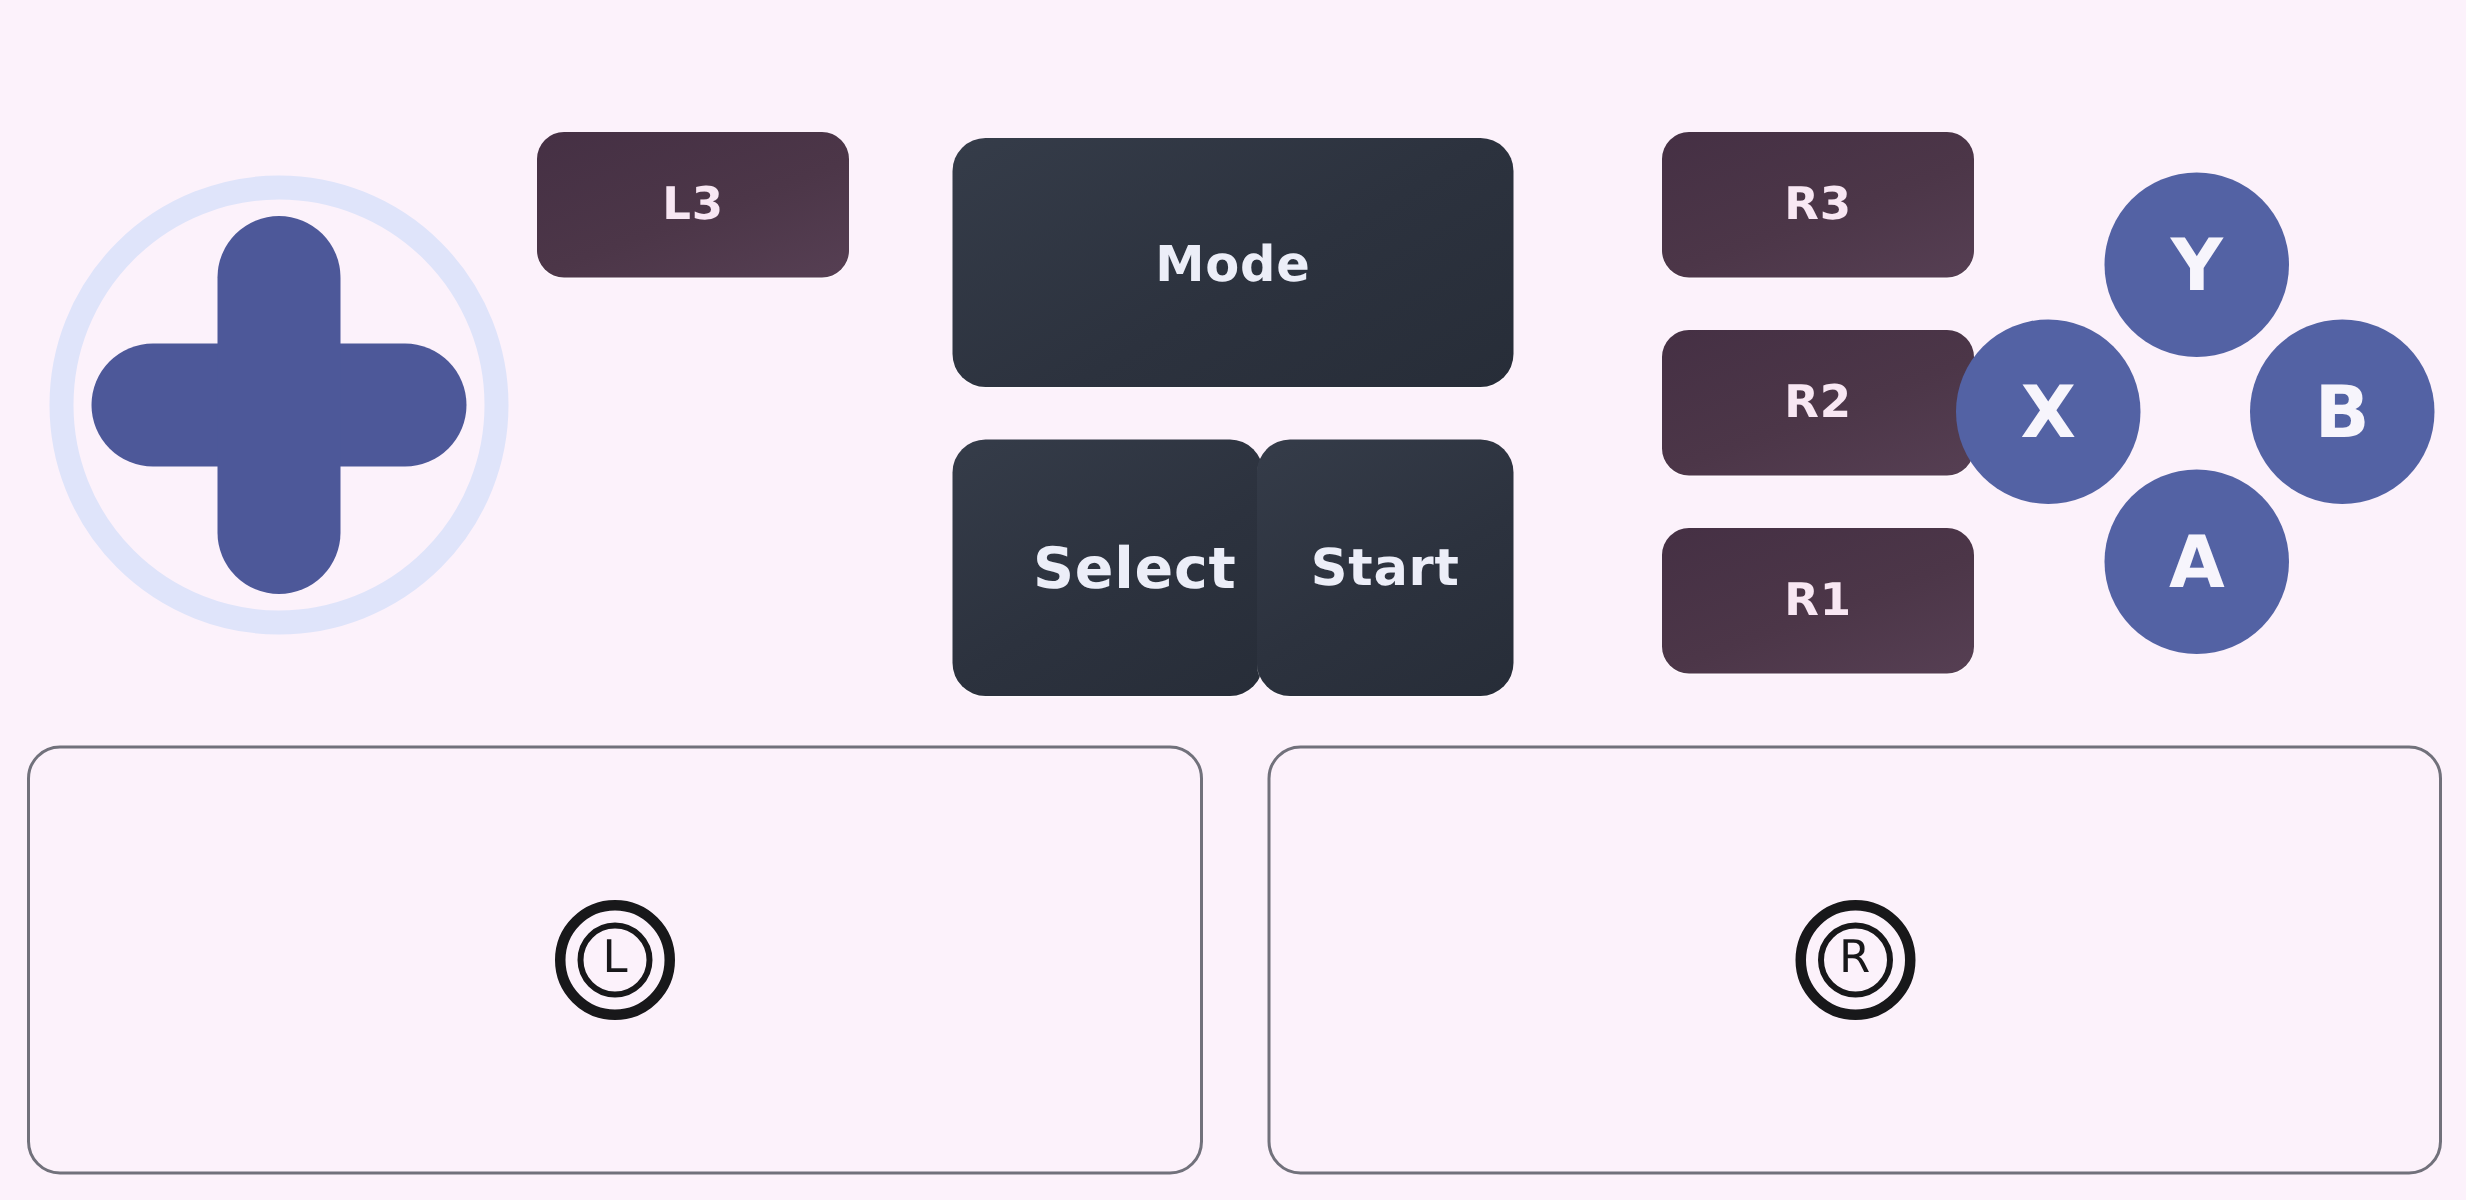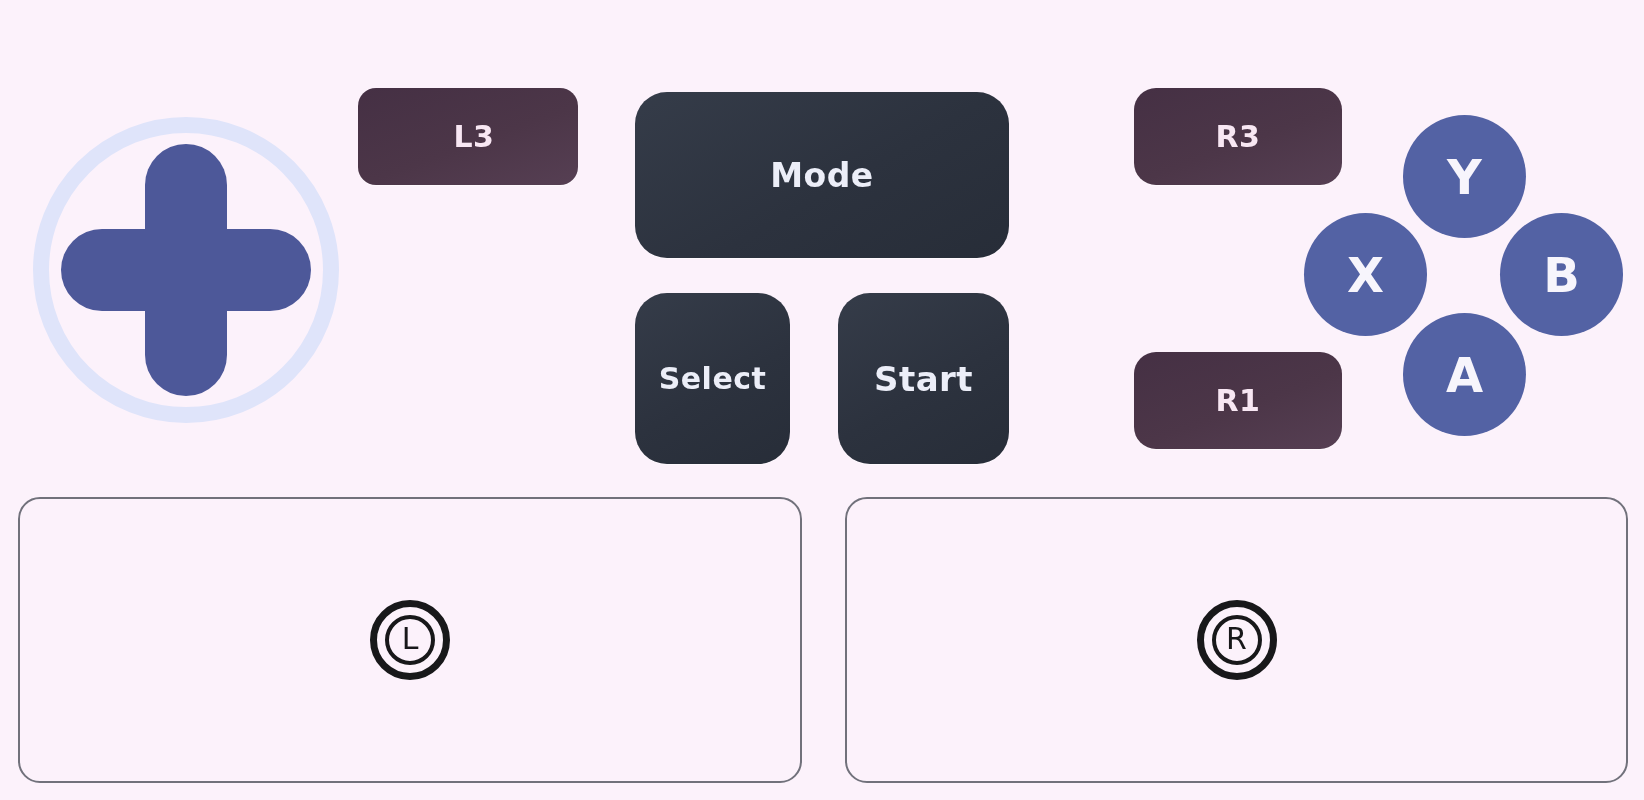--- a/index.html
+++ b/index.html
@@ -33,34 +33,34 @@
     user-select: none;
   }
 
   .trigger {
     width: 208px; height: 97px; border-radius: 18px;
     background: linear-gradient(160deg, #453044 0%, #4c3648 55%, #563f53 100%);
     color: var(--trigger-text, #f8e7f3);
     font-size: 30px;
     box-shadow: 0 1px 0 rgba(255,255,255,0.55);
   }
-  .col-left  { left: 358px; padding-left: 12px; }
-  .col-right { left: 1134px; border-radius: 22px; }
+  .col-left  { left: 358px; }
+  .col-right { left: 1108px; }
   .row-1 { top: 88px; }
   .row-2 { top: 220px; }
   .row-3 { top: 352px; }
 
   .center-btn {
     background: linear-gradient(150deg, #353c49 0%, #2c323e 55%, #272d38 100%);
     color: var(--center-text, #eceef8);
-    border-radius: 32px;
+    border-radius: 22px;
     box-shadow: 0 1px 0 rgba(255,255,255,0.5);
   }
   .mode   { left: 635px; top: 92px;  width: 374px; height: 166px; font-size: 33px; }
-  .select { left: 635px; top: 293px; width: 155px; height: 171px; font-size: 30px; }
+  .select { left: 635px; top: 293px; width: 171px; height: 171px; font-size: 38px; padding-left: 36px; }
   .start  { left: 838px; top: 293px; width: 171px; height: 171px; font-size: 34px; }
 
   .face {
     position: absolute; width: 123px; height: 123px; border-radius: 50%;
     background: var(--face, #5362a4);
     color: var(--face-text, #f7f5fc);
     display: flex; align-items: center; justify-content: center;
     font-size: 48px; font-weight: 700;
   }
   .face-y { left: 1403px; top: 115px; }
@@ -119,20 +119,23 @@
   <div class="btn center-btn select">
     <span>Select</span>
   </div>
   <div class="btn center-btn start">
     <span>Start</span>
   </div>
 
   <div class="btn trigger col-right row-1">
     <span>R3</span>
   </div>
+  <div class="btn trigger col-right row-2">
+    <span>R2</span>
+  </div>
   <div class="btn trigger col-right row-3">
     <span>R1</span>
   </div>
 
   <div class="face face-y">
     <span>Y</span>
   </div>
   <div class="face face-x">
     <span>X</span>
   </div>

